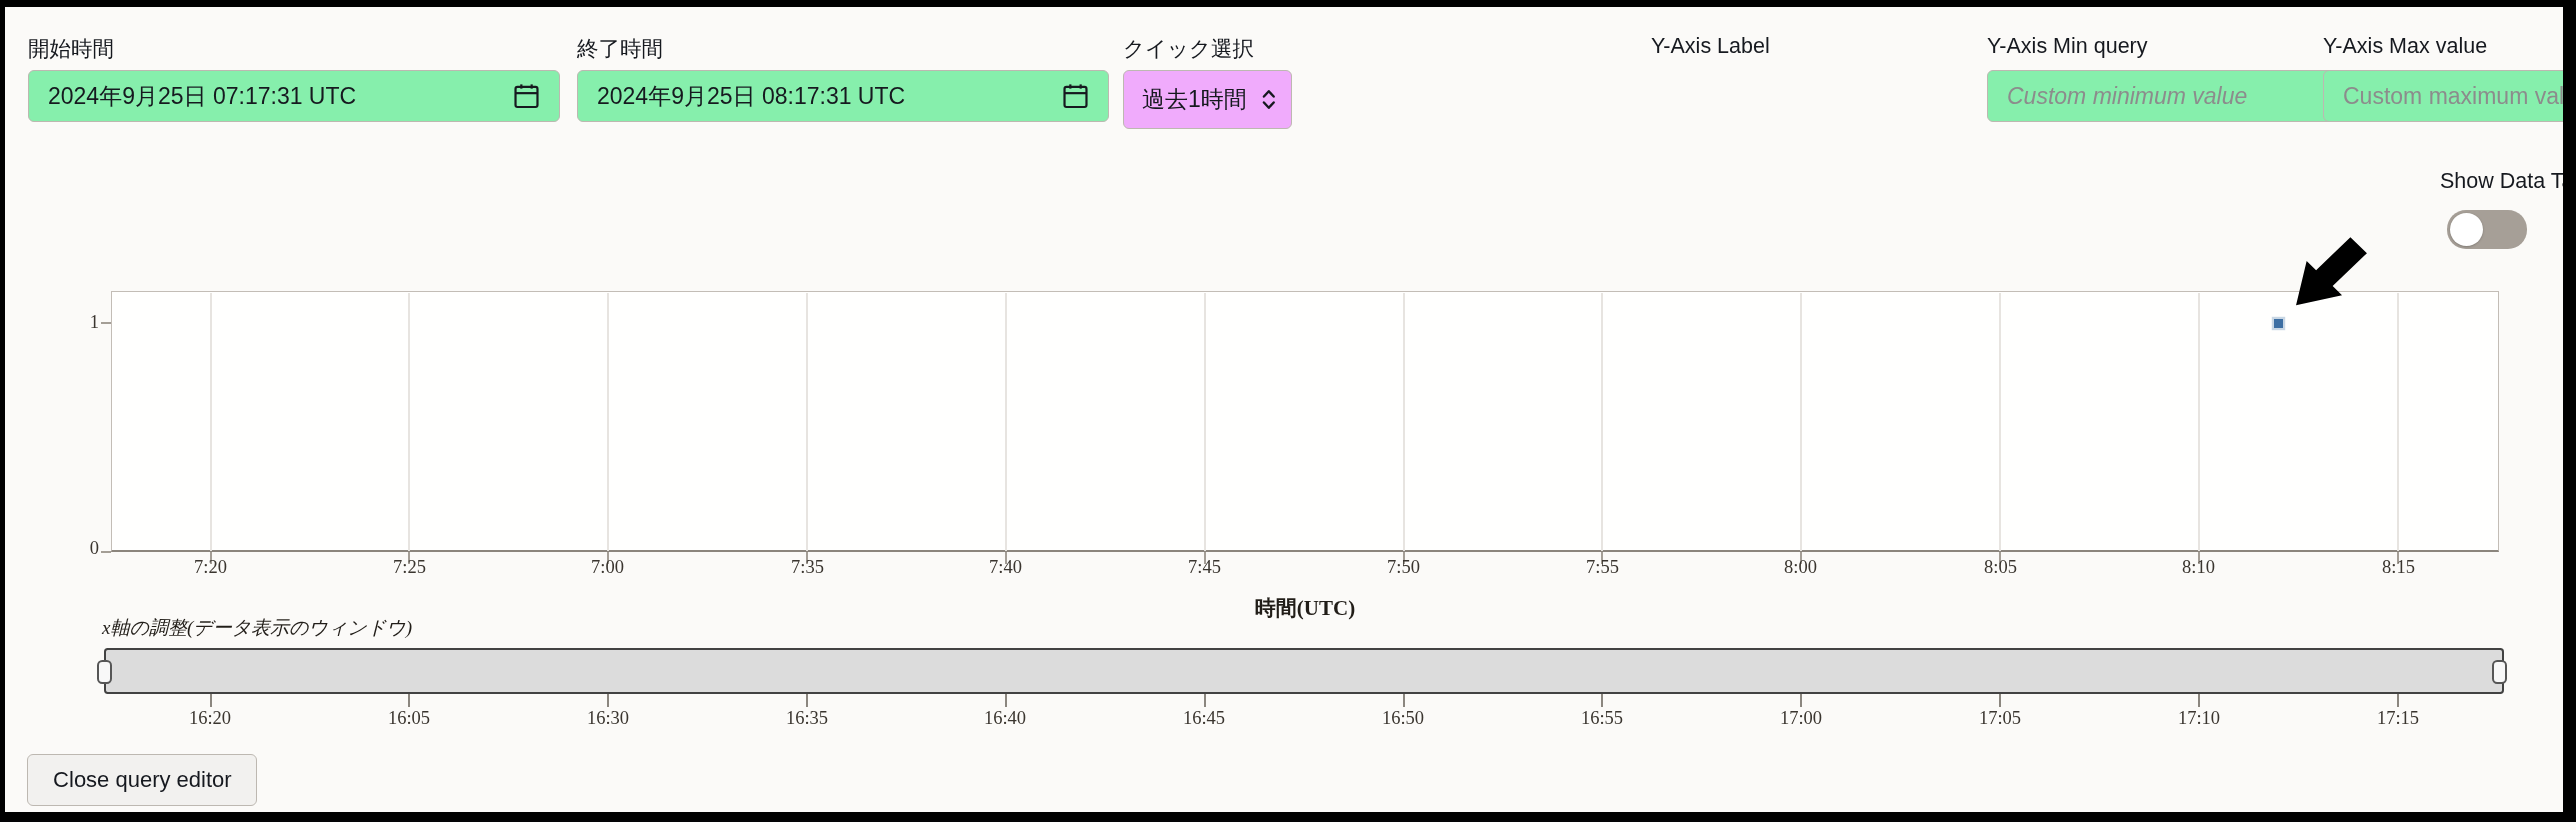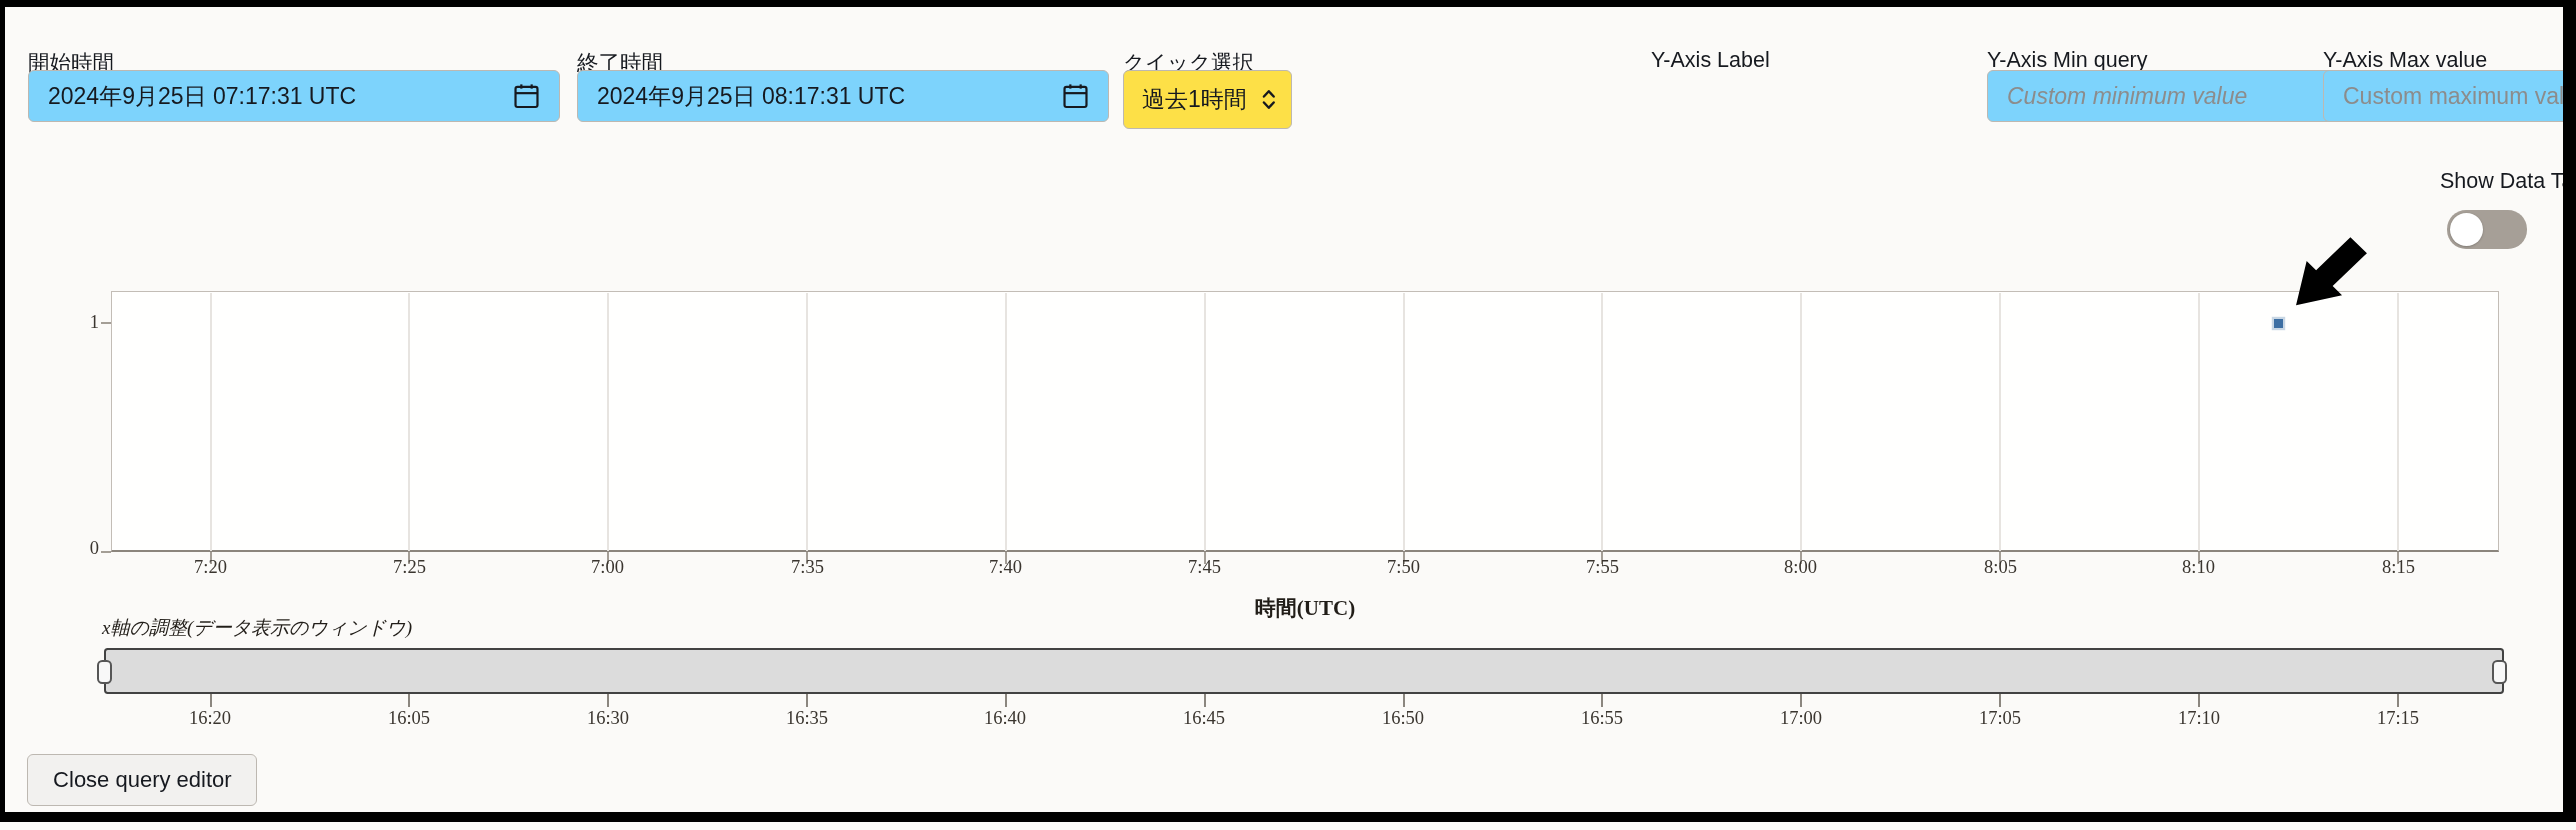--- a/index.html
+++ b/index.html
@@ -9,29 +9,29 @@
           background:#fbfaf8;overflow:hidden;}
 
   
   .frame{position:absolute;background:#000;z-index:60;}
   #frame-top{left:0;top:0;width:2576px;height:7.4px;}
   #frame-left{left:0;top:0;width:5.2px;height:821px;}
   #frame-right{left:2563px;top:0;width:12.6px;height:821px;}
   #frame-bottom{left:0;top:812px;width:2576px;height:9.6px;}
 
   
-  .lbl{position:absolute;font-size:21.5px;color:#16191f;white-space:nowrap;margin-top:14px;}
-  .textbox{position:absolute;height:52px;background:#7dd3fc;
+  .lbl{position:absolute;font-size:21.5px;color:#16191f;white-space:nowrap;}
+  .textbox{position:absolute;height:52px;background:#86efac;
            border:1.5px solid #bdb8b1;border-radius:6px;box-sizing:border-box;
            font-family:"Liberation Sans",sans-serif;font-size:23px;color:#16191f;
            padding:0 52px 0 19px;outline:none;}
   .textbox.noicon{padding-right:15px;}
   .textbox::placeholder{color:#8c8c8c;opacity:1;}
   .cal{position:absolute;width:31px;height:34px;z-index:5;cursor:pointer;}
-  .selectbox{position:absolute;height:59px;background:#fde047;
+  .selectbox{position:absolute;height:59px;background:#f0abfc;
              border:1.5px solid #bdb8b1;border-radius:6px;box-sizing:border-box;
              display:flex;align-items:center;padding:0 13.3px 0 18px;cursor:pointer;}
   .selectbox .seltext{font-size:23px;color:#16191f;white-space:nowrap;}
   .selectbox .chev{margin-left:13.3px;}
 
   
   #show-table-label{position:absolute;left:2440px;top:169px;font-size:21.5px;
                     color:#16191f;white-space:nowrap;}
   #toggle{position:absolute;left:2447px;top:210px;width:80px;height:39px;
           border-radius:19px;background:#a69f97;cursor:pointer;}

